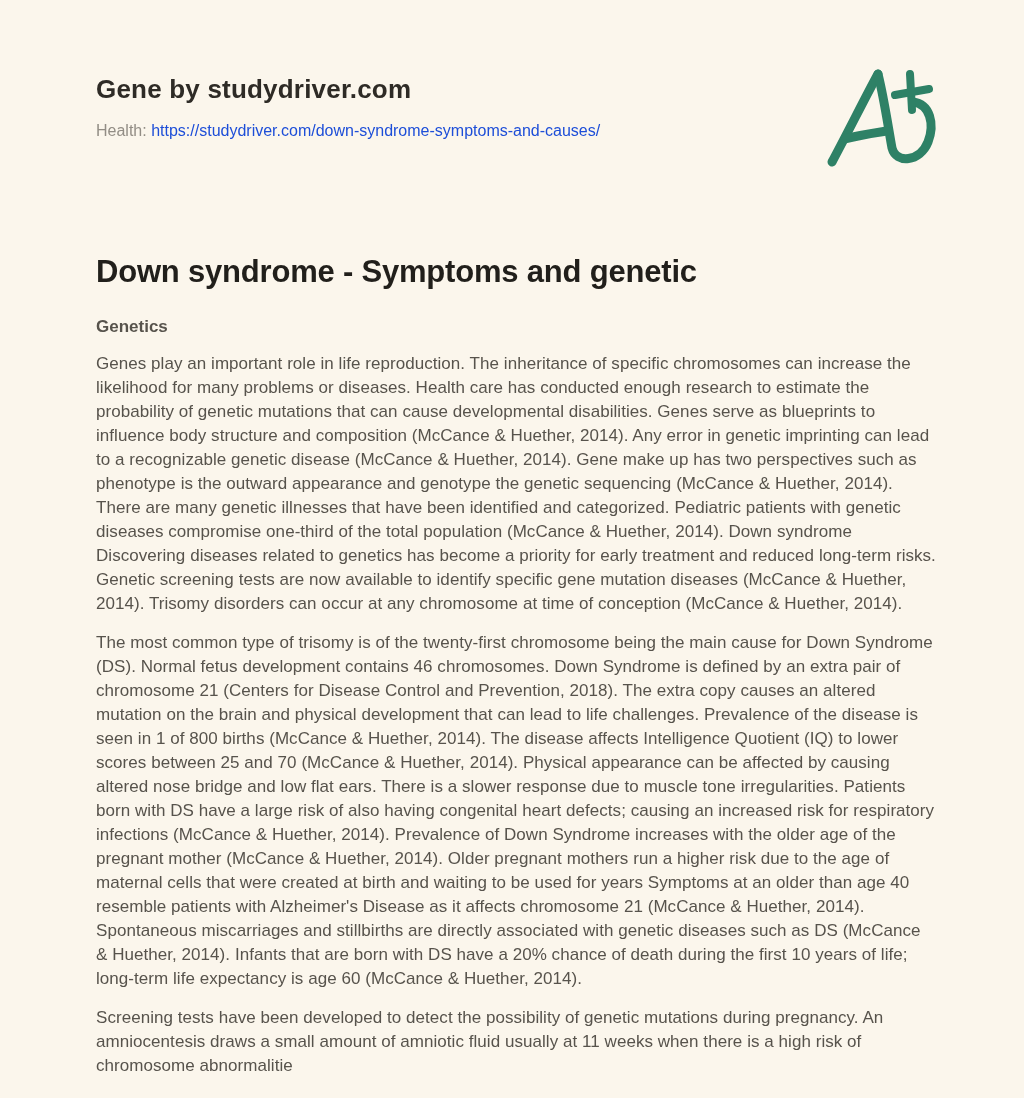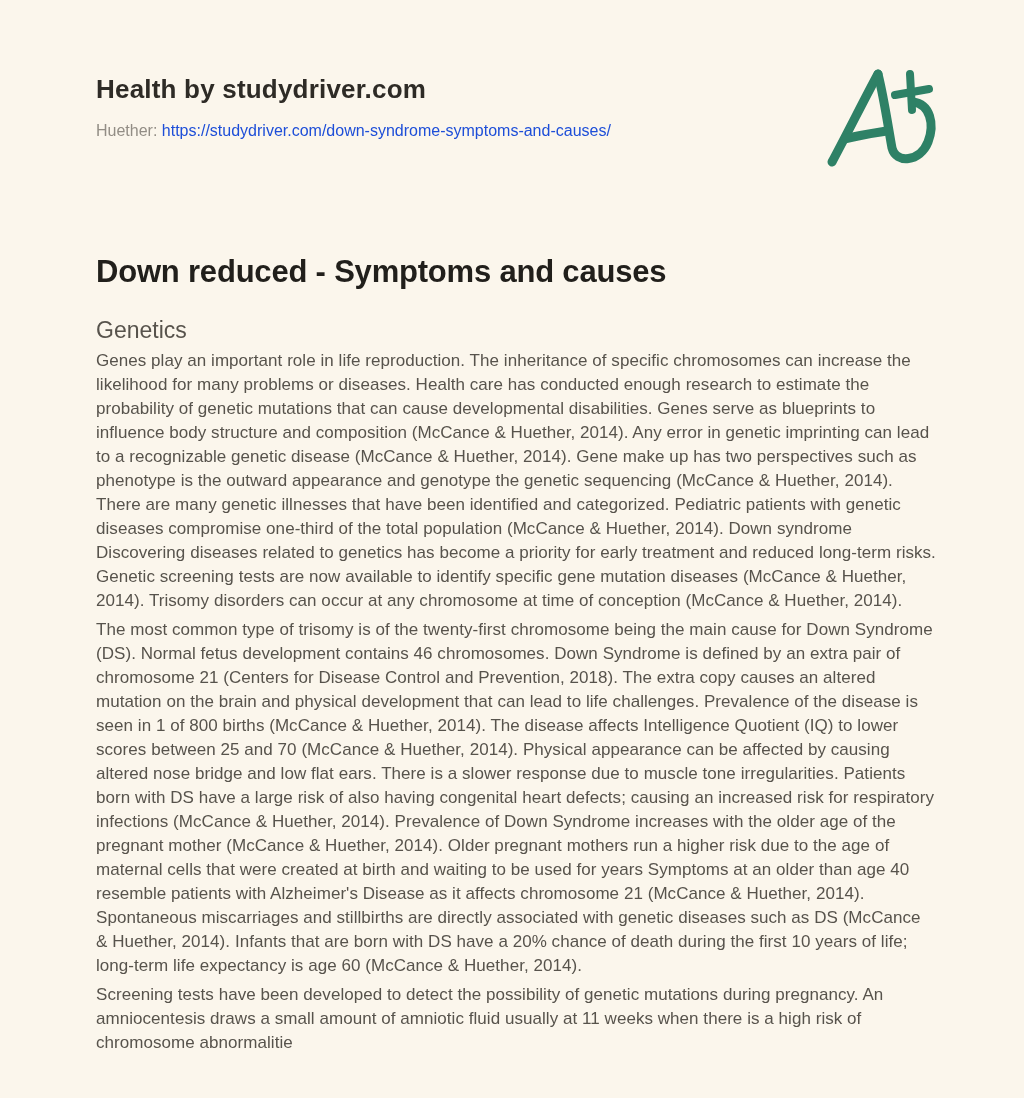--- a/index.html
+++ b/index.html
@@ -48,25 +48,26 @@
   }
   .article-title {
     margin-top: 114px;
     font-size: 31px;
     font-weight: bold;
     color: #211f1b;
     letter-spacing: -0.2px;
   }
   .category {
     margin-top: 27px;
-    font-size: 23px;
+    font-size: 17px;
     color: #57534c;
+    font-weight: bold;
   }
   .body-text p {
-    margin-top: 5px;
+    margin-top: 15px;
     font-size: 17px;
     line-height: 24px;
     color: #57534c;
     letter-spacing: 0.05px;
   }
 </style>
 </head>
 <body>
 
 <div class="page">
@@ -82,28 +83,28 @@
 
       <path d="M 94 16 L 96 52" stroke="#2e8166" stroke-width="8" stroke-linecap="round" fill="none"></path>
 
       <path d="M 79 37 L 113 31" stroke="#2e8166" stroke-width="8" stroke-linecap="round" fill="none"></path>
     </svg>
   </span>
 
   <div class="content">
 
     <div class="doc-header">
-      <div class="doc-title">Health by studydriver.com</div>
+      <div class="doc-title">Gene by studydriver.com</div>
       <div class="source-line">
-        <span>Huether:</span>
+        <span>Health:</span>
         <a class="source-link">https://studydriver.com/down-syndrome-symptoms-and-causes/</a>
       </div>
     </div>
 
-    <h1 class="article-title">Down reduced - Symptoms and causes</h1>
+    <h1 class="article-title">Down syndrome - Symptoms and genetic</h1>
 
     <div class="category">Genetics</div>
 
     <div class="body-text">
       <p>Genes play an important role in life reproduction. The inheritance of specific chromosomes can increase the likelihood for many problems or diseases. Health care has conducted enough research to estimate the probability of genetic mutations that can cause developmental disabilities. Genes serve as blueprints to influence body structure and composition (McCance &amp; Huether, 2014). Any error in genetic imprinting can lead to a recognizable genetic disease (McCance &amp; Huether, 2014). Gene make up has two perspectives such as phenotype is the outward appearance and genotype the genetic sequencing (McCance &amp; Huether, 2014). There are many genetic illnesses that have been identified and categorized. Pediatric patients with genetic diseases compromise one-third of the total population (McCance &amp; Huether, 2014). Down syndrome Discovering diseases related to genetics has become a priority for early treatment and reduced long-term risks. Genetic screening tests are now available to identify specific gene mutation diseases (McCance &amp; Huether, 2014). Trisomy disorders can occur at any chromosome at time of conception (McCance &amp; Huether, 2014).</p>
       <p>The most common type of trisomy is of the twenty-first chromosome being the main cause for Down Syndrome (DS). Normal fetus development contains 46 chromosomes. Down Syndrome is defined by an extra pair of chromosome 21 (Centers for Disease Control and Prevention, 2018). The extra copy causes an altered mutation on the brain and physical development that can lead to life challenges. Prevalence of the disease is seen in 1 of 800 births (McCance &amp; Huether, 2014). The disease affects Intelligence Quotient (IQ) to lower scores between 25 and 70 (McCance &amp; Huether, 2014). Physical appearance can be affected by causing altered nose bridge and low flat ears. There is a slower response due to muscle tone irregularities. Patients born with DS have a large risk of also having congenital heart defects; causing an increased risk for respiratory infections (McCance &amp; Huether, 2014). Prevalence of Down Syndrome increases with the older age of the pregnant mother (McCance &amp; Huether, 2014). Older pregnant mothers run a higher risk due to the age of maternal cells that were created at birth and waiting to be used for years Symptoms at an older than age 40 resemble patients with Alzheimer's Disease as it affects chromosome 21 (McCance &amp; Huether, 2014). Spontaneous miscarriages and stillbirths are directly associated with genetic diseases such as DS (McCance &amp; Huether, 2014). Infants that are born with DS have a 20% chance of death during the first 10 years of life; long-term life expectancy is age 60 (McCance &amp; Huether, 2014).</p>
       <p>Screening tests have been developed to detect the possibility of genetic mutations during pregnancy. An amniocentesis draws a small amount of amniotic fluid usually at 11 weeks when there is a high risk of chromosome abnormalitie</p>
     </div>
 
   </div>

